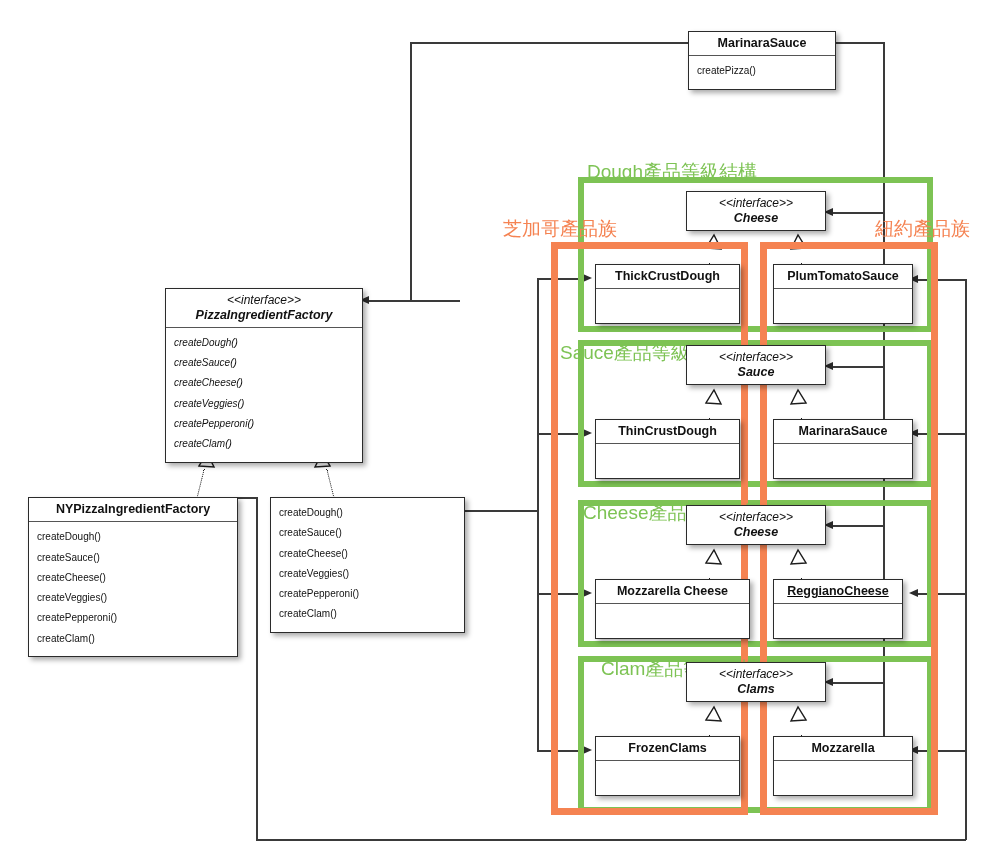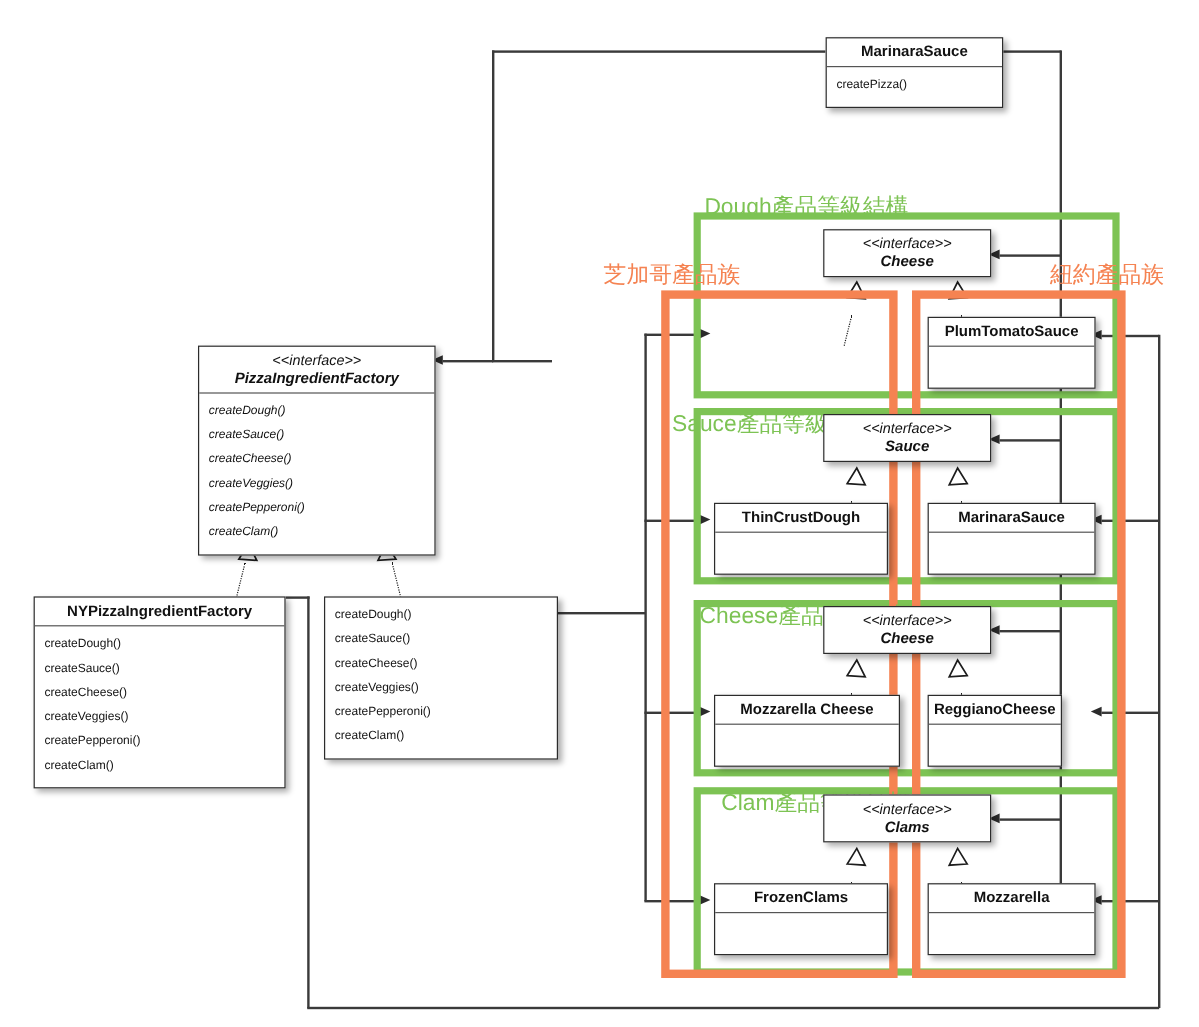--- a/index.html
+++ b/index.html
@@ -293,20 +293,24 @@
     </div>
   </div>
 
   <div class="uml" style="left:686px; top:191px; width:140px;">
     <div class="hdr">
       <span class="iface">&lt;&lt;interface&gt;&gt;</span>
       <span class="iname">Cheese</span>
     </div>
   </div>
 
+  <div class="uml" style="left:595px; top:264px; width:145px;">
+    <div class="hdr withline">ThickCrustDough</div>
+    <div class="body empty"></div>
+  </div>
 
   <div class="uml" style="left:773px; top:264px; width:140px;">
     <div class="hdr withline">PlumTomatoSauce</div>
     <div class="body empty"></div>
   </div>
 
   <div class="uml" style="left:686px; top:345px; width:140px;">
     <div class="hdr">
       <span class="iface">&lt;&lt;interface&gt;&gt;</span>
       <span class="iname">Sauce</span>
@@ -328,21 +332,21 @@
       <span class="iface">&lt;&lt;interface&gt;&gt;</span>
       <span class="iname">Cheese</span>
     </div>
   </div>
 
   <div class="uml" style="left:595px; top:579px; width:155px;">
     <div class="hdr withline">Mozzarella Cheese</div>
     <div class="body empty"></div>
   </div>
 
-  <div class="uml" style="left:773px; top:579px; width:112px;">
+  <div class="uml" style="left:773px; top:579px; width:130px;text-decoration:underline;">
     <div class="hdr withline">ReggianoCheese</div>
     <div class="body empty"></div>
   </div>
 
   <div class="uml" style="left:686px; top:662px; width:140px;">
     <div class="hdr">
       <span class="iface">&lt;&lt;interface&gt;&gt;</span>
       <span class="iname">Clams</span>
     </div>
   </div>

